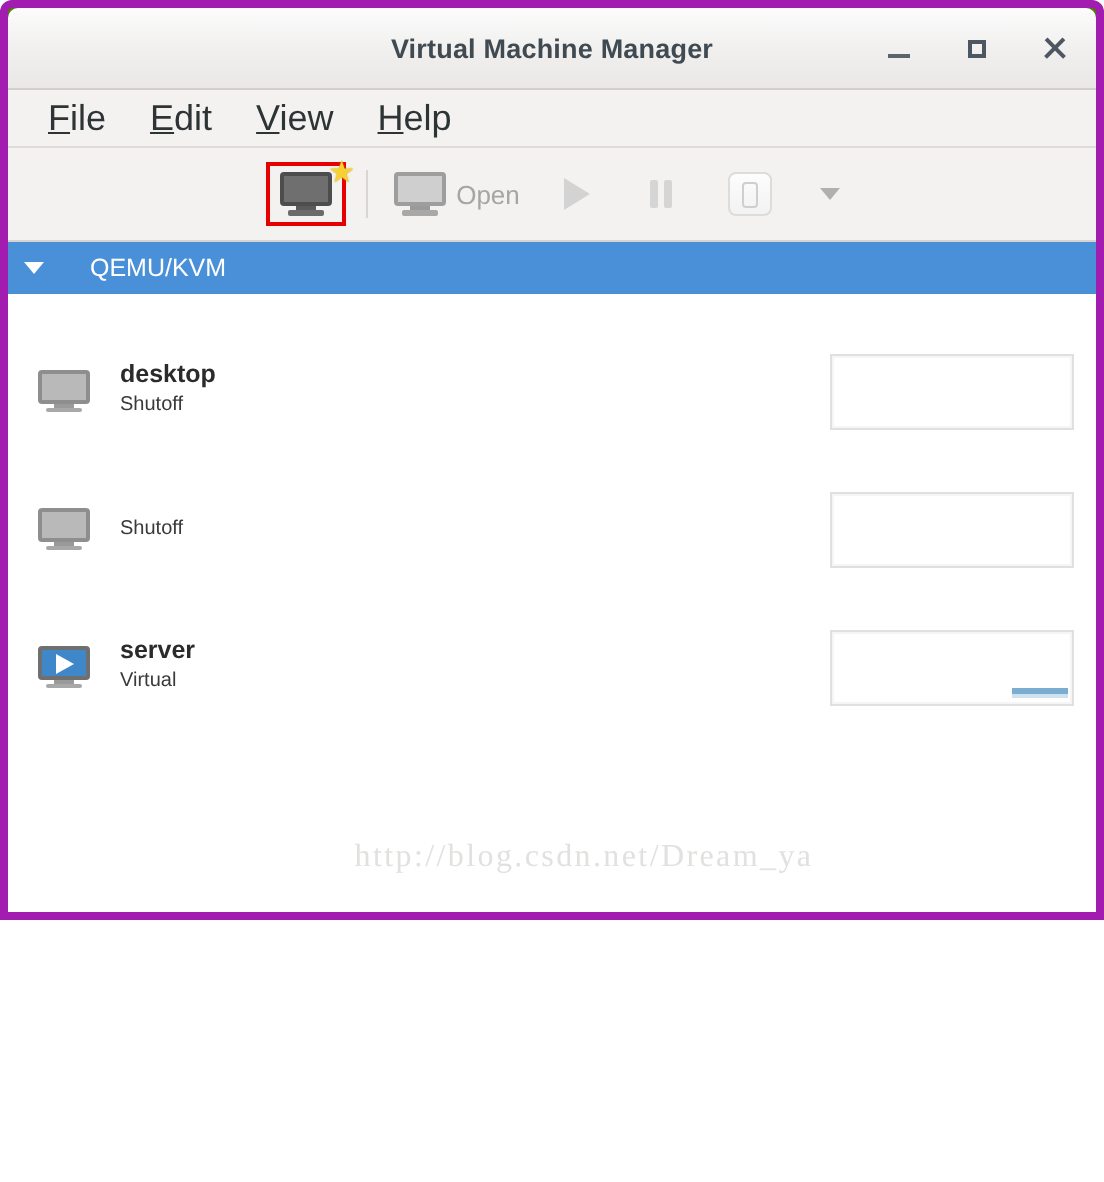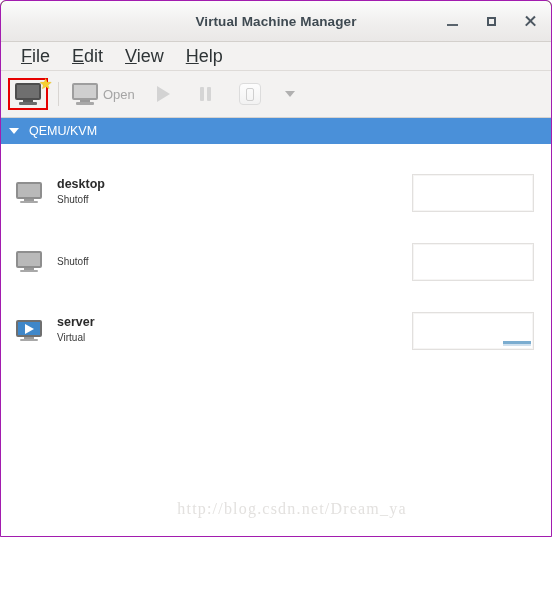--- a/index.html
+++ b/index.html
@@ -8,24 +8,24 @@
     background: #ffffff;
   }
   body {
     font-family: "Liberation Sans", sans-serif;
     -webkit-font-smoothing: antialiased;
   }
 
   #app-window {
     position: relative;
     width: 552px;
-    height: 537px;
+    height: 460px;
     box-sizing: border-box;
     background: #4d7c0f;
-    border: 1px solid #a21caf;
+    border: 4px solid #a21caf;
     border-radius: 6px 6px 0 0;
     overflow: hidden;
     display: flex;
     flex-direction: column;
   }
 
   
   .titlebar {
     position: relative;
     height: 40px;
@@ -113,20 +113,21 @@
 
   
   .toolbar {
     height: 46px;
     flex: 0 0 46px;
     background: #f3f2f1;
     border-bottom: 1px solid #d6d3d0;
     display: flex;
     align-items: center;
     padding-left: 7px;
+    justify-content: center;
   }
   .tb-btn {
     display: flex;
     align-items: center;
     gap: 5px;
     padding: 4px 6px;
     border-radius: 3px;
     cursor: default;
   }
   .tb-new {
@@ -288,20 +289,21 @@
     overflow: hidden;
     position: relative;
   }
   .group-row {
     height: 26px;
     background: #4a90d9;
     display: flex;
     align-items: center;
     padding-left: 8px;
     cursor: default;
+    gap: 13px;
   }
   .group-caret {
     width: 0; height: 0;
     border-left: 5px solid transparent;
     border-right: 5px solid transparent;
     border-top: 6px solid #ffffff;
     margin-right: 10px;
   }
   .group-label {
     font-size: 12.5px;

